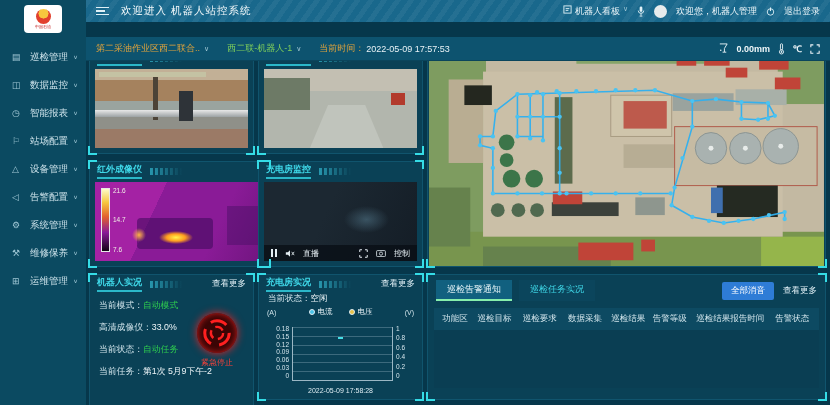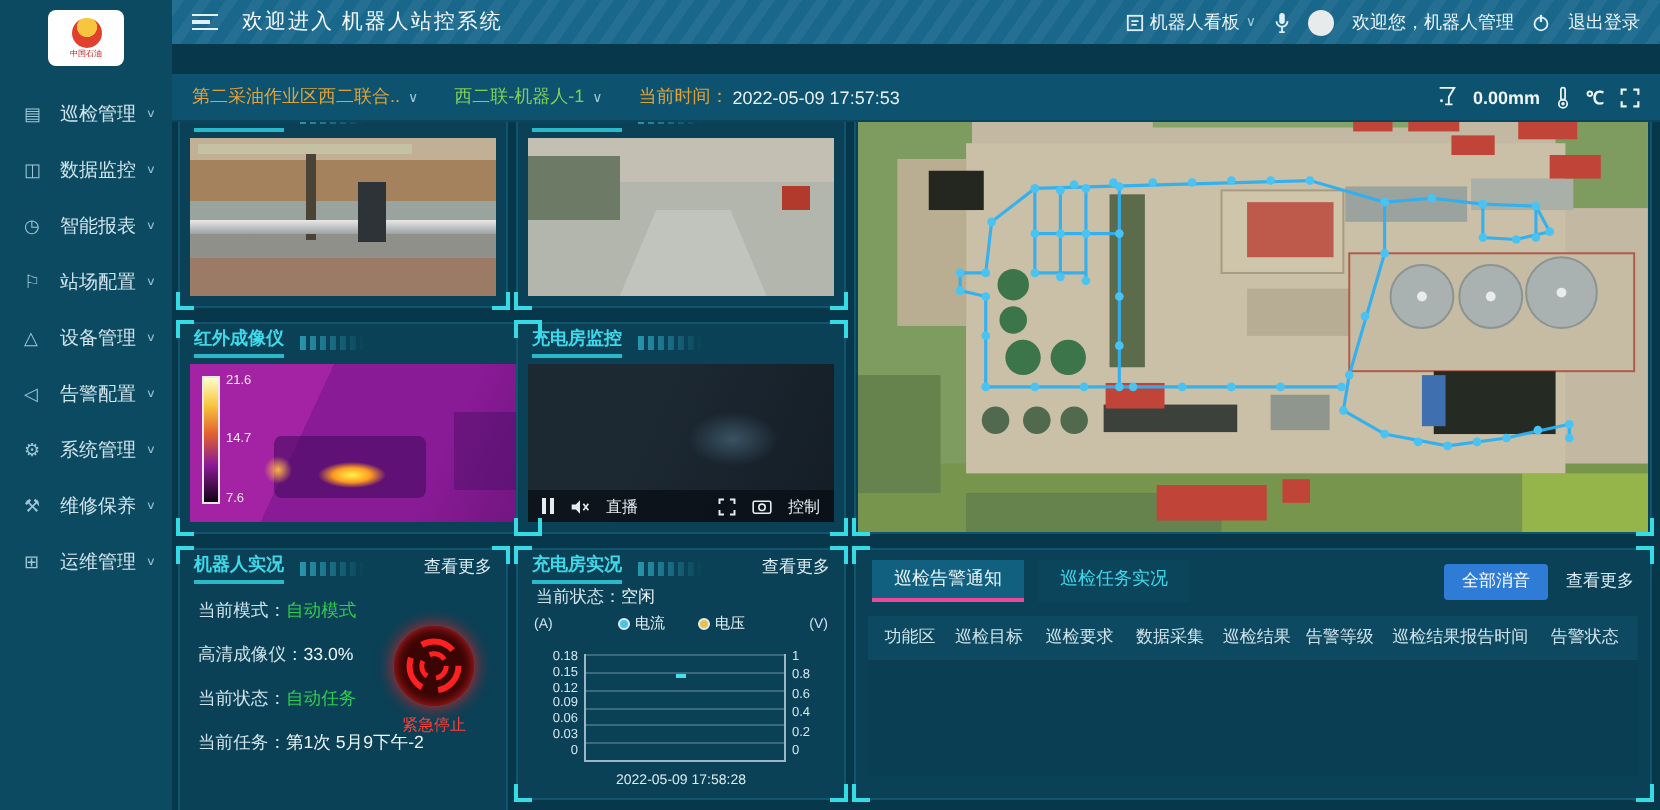--- a/index.html
+++ b/index.html
@@ -15,21 +15,21 @@
   .side-item .si { width:13px; font-size:9px; color:#9fc6d4; margin-right:5px; }
   .side-item .chev { margin-left:auto; font-size:7px; color:#8fb9c9; transform:scaleY(.8); }
 
   
   #header { position:absolute; left:86px; top:0; right:0; height:22px; background:#19688c; background-image:repeating-linear-gradient(125deg, rgba(255,255,255,.05) 0 5px, transparent 5px 11px); display:flex; align-items:center; padding:0 10px; z-index:4; }
   .burger { width:13px; display:flex; flex-direction:column; gap:2px; margin-right:12px; cursor:pointer; }
   .burger i { height:1.5px; background:#dff0f6; }
   .burger i:nth-child(2){ width:70%; }
   #header .title { font-size:10.5px; color:#f2f8fa; letter-spacing:1px; }
   .hright { margin-left:auto; display:flex; align-items:center; gap:9px; font-size:9px; color:#eaf4f8; }
-  .kanban { display:flex; align-items:center; gap:3px; cursor:pointer; }
+  .kanban { display:flex; align-items:flex-start; gap:3px; cursor:pointer; }
   .avatar { width:13px; height:13px; border-radius:50%; background:#e7ebec; }
   .icon-svg { display:block; }
 
   
   #subheader { position:absolute; left:86px; top:37px; right:0; height:24px; background:#0d536f; display:flex; align-items:center; padding:0 10px; z-index:4; border-bottom:1px solid #0a455c; }
   .sel { display:flex; align-items:center; gap:4px; font-size:9px; cursor:pointer; margin-right:18px; }
   .sel .chev { font-size:7px; color:#9fc6d4; }
   .sel-station { color:#e0a33c; }
   .sel-robot { color:#7fcf5a; }
   .time-label { font-size:9px; color:#e0a33c; }
@@ -112,21 +112,21 @@
   .yR { position:absolute; right:0; top:0; bottom:12px; width:18px; display:flex; flex-direction:column; justify-content:space-between; font-size:6.5px; color:#d5e6ed; }
   .yR span{ transform:translateY(-2px); }
   .plot { position:absolute; left:25px; right:21px; top:0; bottom:12px; border-left:1px solid #9bb7c4; border-right:1px solid #9bb7c4; border-bottom:1px solid #9bb7c4; }
   .gl { position:absolute; left:0; right:0; height:1px; background:rgba(190,215,225,.28); }
   .blip { position:absolute; left:45%; top:18%; width:5px; height:2px; background:#45e0e8; }
   .xlab { position:absolute; left:0; right:0; bottom:-1px; text-align:center; font-size:7px; color:#dcebf1; }
 
   
   .tbl-top { display:flex; align-items:center; padding:5px 8px 0; }
   .tab { padding:3px 11px; font-size:9px; color:#3fd8e8; background:#0b455c; margin-right:7px; cursor:pointer; border-bottom:2px solid transparent; }
-  .tab.active { background:#11607f; color:#e8f6f9; border-bottom:2px solid #ec4899; }
+  .tab.active { background:#11607f; color:#e8f6f9; border-bottom:2px solid #86efac; }
   .mute-btn { margin-left:auto; background:#2e7cd6; color:#fff; font-size:8.5px; padding:3px 9px; border-radius:2px; border:none; cursor:pointer; }
   .tbl-more { color:#dcecf2; font-size:8.5px; margin-left:9px; cursor:pointer; }
   .thead { display:flex; margin:7px 6px 0; padding:5px 4px; font-size:8.5px; color:#cfe3ea; background:#0d4a62; }
   .th { text-align:center; }
   .tbody { margin:0 6px; height:58px; background:#0a3e53; }
 
   .chev-glyph { font-size:7px; color:#9fc6d4; }
 </style>
 </head>
 <body>

